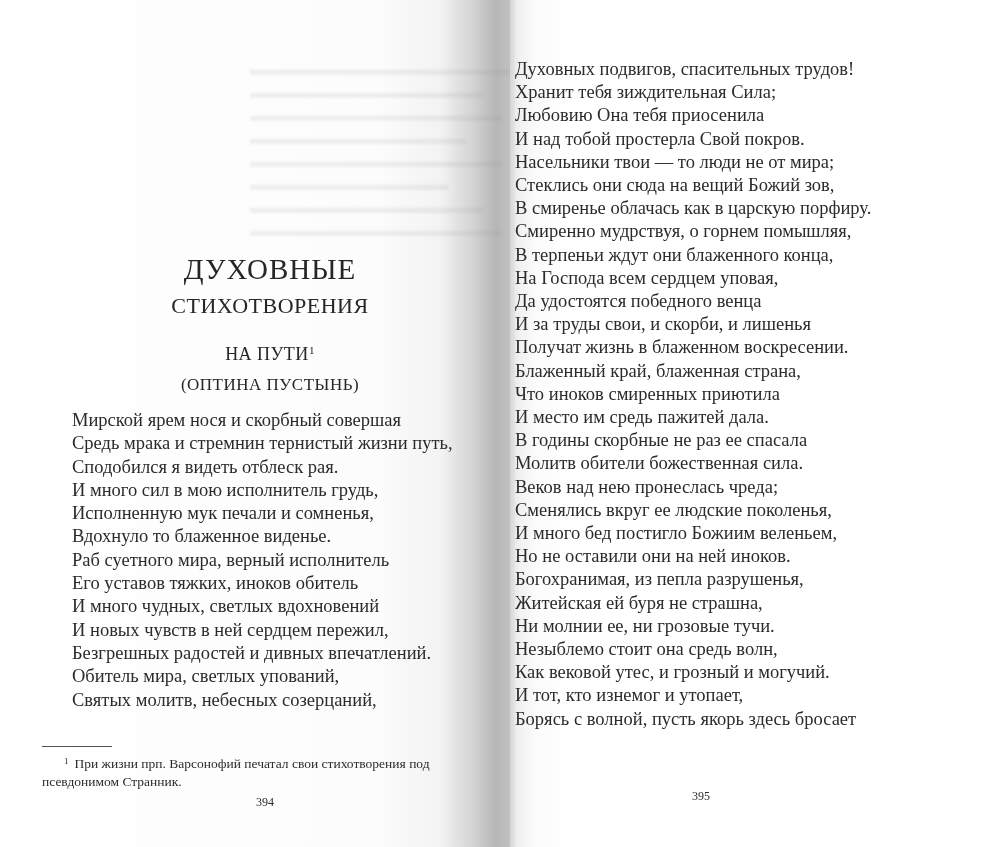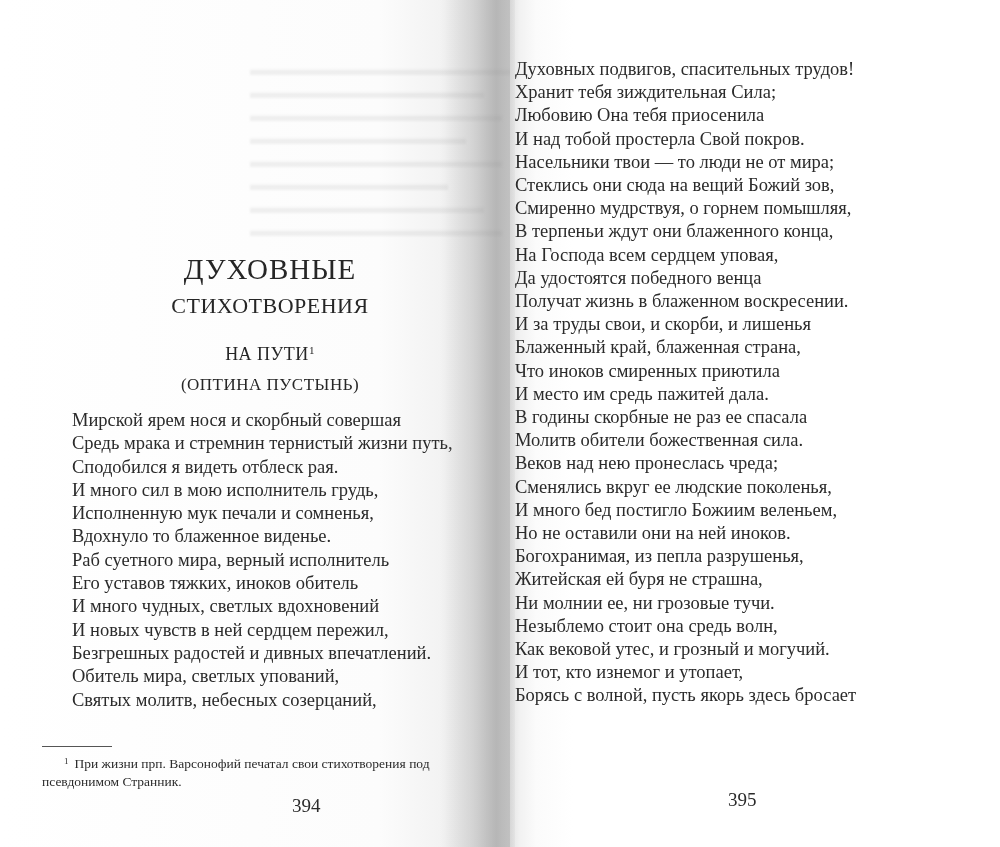--- a/index.html
+++ b/index.html
@@ -146,23 +146,22 @@
       white-space: nowrap;
     }
     .footnote .fn-marker {
       font-size: 9px;
       vertical-align: 4px;
       margin-right: 6px;
     }
     .page-number {
       position: absolute;
       top: 795px;
-      font-size: 19px;
+      font-size: 12px;
       color: #2b2b2b;
-      margin-left: 36px;
     }
     .page-number-left { left: 256px; }
     .page-number-right { left: 692px; top: 789px; }
   </style>
 </head>
 <body>
 
 <div class="spread">
 
   <div class="page page-left">
@@ -205,26 +204,27 @@
 
   <div class="gutter-shade"></div>
 
   <div class="verse-right">
     <div class="verse-line">Духовных подвигов, спасительных трудов!</div>
     <div class="verse-line">Хранит тебя зиждительная Сила;</div>
     <div class="verse-line">Любовию Она тебя приосенила</div>
     <div class="verse-line">И над тобой простерла Свой покров.</div>
     <div class="verse-line">Насельники твои — то люди не от мира;</div>
     <div class="verse-line">Стеклись они сюда на вещий Божий зов,</div>
+    <div class="verse-line">В смиренье облачась как в царскую порфиру.</div>
     <div class="verse-line">Смиренно мудрствуя, о горнем помышляя,</div>
     <div class="verse-line">В терпеньи ждут они блаженного конца,</div>
     <div class="verse-line">На Господа всем сердцем уповая,</div>
     <div class="verse-line">Да удостоятся победного венца</div>
+    <div class="verse-line">И за труды свои, и скорби, и лишенья</div>
     <div class="verse-line">Получат жизнь в блаженном воскресении.</div>
-    <div class="verse-line">И за труды свои, и скорби, и лишенья</div>
     <div class="verse-line">Блаженный край, блаженная страна,</div>
     <div class="verse-line">Что иноков смиренных приютила</div>
     <div class="verse-line">И место им средь пажитей дала.</div>
     <div class="verse-line">В годины скорбные не раз ее спасала</div>
     <div class="verse-line">Молитв обители божественная сила.</div>
     <div class="verse-line">Веков над нею пронеслась чреда;</div>
     <div class="verse-line">Сменялись вкруг ее людские поколенья,</div>
     <div class="verse-line">И много бед постигло Божиим веленьем,</div>
     <div class="verse-line">Но не оставили они на ней иноков.</div>
     <div class="verse-line">Богохранимая, из пепла разрушенья,</div>

